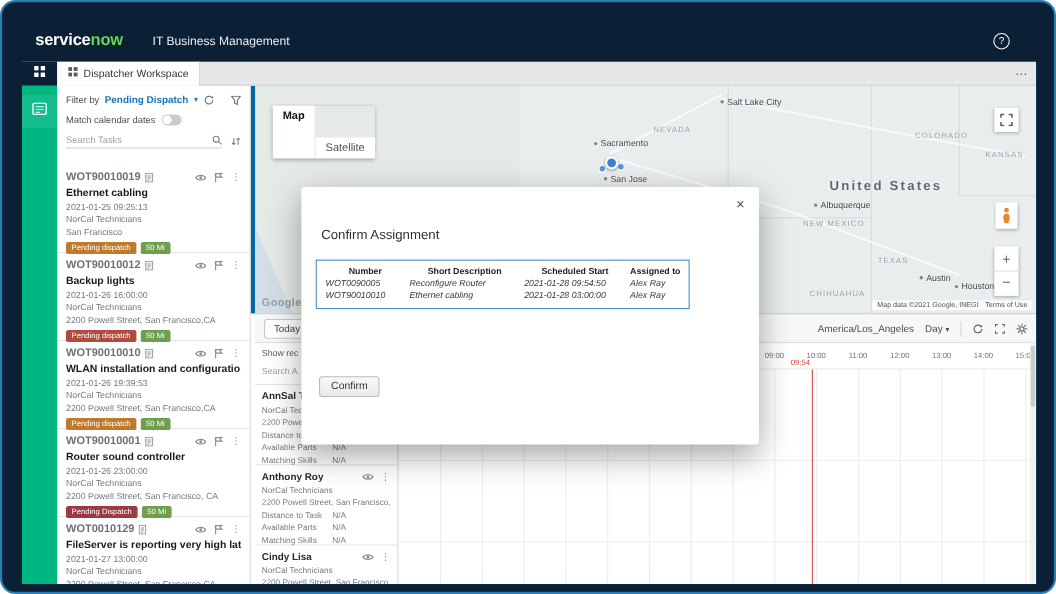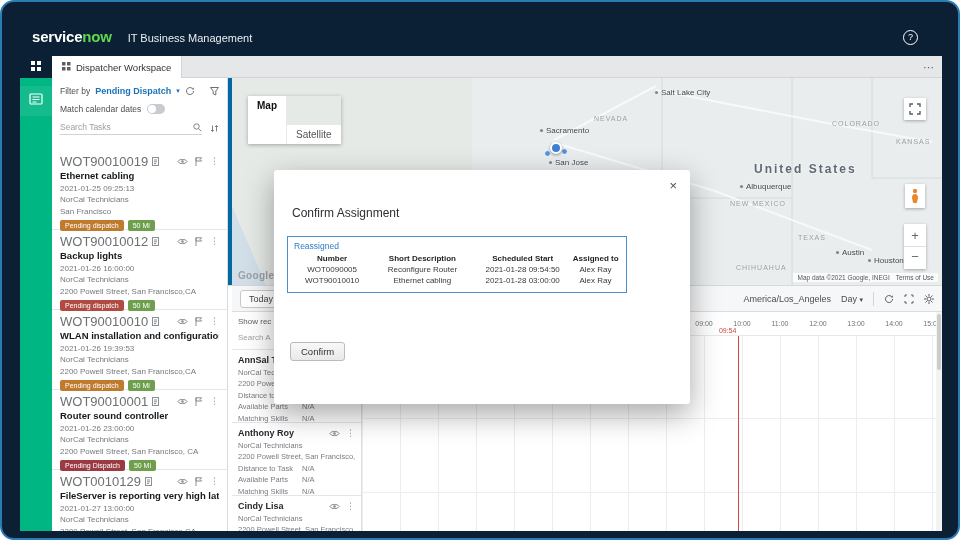--- a/index.html
+++ b/index.html
@@ -3,21 +3,21 @@
 <meta charset="utf-8">
 <style>
   * { margin:0; padding:0; box-sizing:border-box; }
   body { background:#ffffff; font-family:"Liberation Sans", sans-serif; }
   .stage { position:relative; width:960px; height:540px; overflow:hidden; }
 
   
   .frame { position:absolute; inset:0; background:#0b2034; border:2px solid #2b7cb3; border-radius:14px; overflow:hidden; }
 
   
-  .brandbar { position:absolute; left:30px; top:26px; display:flex; align-items:baseline; gap:16px; color:#fff; }
+  .brandbar { position:absolute; left:30px; top:26px; display:flex; align-items:baseline; gap:27px; color:#fff; }
   .brand { font-size:15px; font-weight:bold; letter-spacing:-0.2px; }
   .brand .now { color:#62d84e; }
   .product { font-size:11px; color:#e9eef2; }
   .help-btn { position:absolute; right:40px; top:28px; width:15px; height:15px; border:1.5px solid #fff; border-radius:50%; color:#fff; font-size:9px; line-height:12px; text-align:center; }
 
   
   .app { position:absolute; left:18px; top:54px; width:922px; height:475px; background:#0369a1; overflow:hidden; }
 
   
   .tabbar { position:absolute; left:0; top:0; width:100%; height:22px; background:#e5e7e9; border-bottom:1px solid #d2d4d6; }
@@ -42,21 +42,21 @@
   .toggle::after { content:""; position:absolute; left:1px; top:1px; width:8px; height:8px; border-radius:50%; background:#fff; }
   .tp-search { display:flex; align-items:center; margin-top:8px; }
   .tp-search-field { display:flex; align-items:center; flex:1; border-bottom:1px solid #cfd3d6; padding-bottom:2px; }
   .tp-search input { border:0; outline:0; flex:1; min-width:0; font-size:8.5px; color:#333; font-family:inherit; background:transparent; }
   .tp-search input::placeholder { color:#9aa0a6; }
   .sort-btn { margin-left:8px; }
 
   .cards { position:absolute; left:0; top:72px; width:175px; height:381px; overflow:hidden; }
   .card { height:80px; padding:6px 8px; border-bottom:1px solid #e3e5e7; }
   .card-head { display:flex; align-items:center; gap:4px; height:10px; }
-  .card-num { font-size:13px; color:#6b7074; }
+  .card-num { font-size:10px; color:#6b7074;font-weight:bold; }
   .card-icons { margin-left:auto; display:flex; gap:7px; align-items:center; }
   .kebab { font-size:9px; color:#878c91; line-height:1; }
   .card-title { margin-top:4px; font-size:9.5px; font-weight:bold; color:#17191b; white-space:nowrap; overflow:hidden; }
   .card-line { margin-top:2.5px; font-size:8px; color:#75797d; white-space:nowrap; overflow:hidden; }
   .badges { display:flex; gap:4px; margin-top:4px; }
   .badge { font-size:7px; line-height:1; padding:2px 5px; border-radius:2px; color:#fff; white-space:nowrap; }
   .badge.orange { background:#c07a2e; } .badge.red { background:#b14a41; }
   .badge.darkred { background:#9c3a42; } .badge.green { background:#6f9e4c; }
 
   
@@ -115,21 +115,21 @@
   .vthumb { position:absolute; left:1px; top:2px; width:4px; height:56px; background:#cccccc; border-radius:2px; }
 
   
   .modal { position:absolute; left:272px; top:168px; width:416px; height:234px; background:#fff; border-radius:3px; box-shadow:0 10px 30px rgba(0,0,0,.35); z-index:40; }
   .modal-close { position:absolute; right:13px; top:8px; font-size:13px; color:#4a4e52; cursor:default; }
   .modal-title { position:absolute; left:18px; top:36px; font-size:12px; color:#2c2f33; }
   .modal-tablewrap { position:absolute; left:13px; top:66px; width:340px; border:1px solid #4a8ed0; padding:4px 6px 6px 6px; }
   .modal-caption { font-size:8.5px; color:#2e7cc4; margin-bottom:2px; }
   .modal table { width:100%; border-collapse:collapse; table-layout:fixed; }
   .modal th { font-size:8px; color:#1d1f21; padding:1px 2px; text-align:center; font-weight:bold; white-space:nowrap; overflow:hidden; }
-  .modal td { font-size:8px; color:#36393c; padding:1px 2px; text-align:center; white-space:nowrap; overflow:hidden; }
+  .modal td { font-size:8px; color:#36393c; padding:1px 2px; white-space:nowrap; overflow:hidden;font-style:italic; }
   .confirm-btn { position:absolute; left:16px; top:172px; font-size:9.5px; color:#333; background:linear-gradient(#f8f8f8,#e9e9e9); border:1px solid #b9bcbe; border-radius:3px; padding:3px 10px; }
 </style>
 </head>
 <body>
 
 <div class="stage">
   <div class="frame">
 
     <div class="brandbar">
       <span class="brand"><span>service</span><span class="now">now</span></span>
@@ -589,21 +589,20 @@
         <div class="vscroll">
             <div class="vthumb"></div>
           </div>
       </div>
     </div>
 
     <div class="modal">
       <span class="modal-close">×</span>
       <div class="modal-title">Confirm Assignment</div>
       <div class="modal-tablewrap">
-        <div class="modal-caption">Reassigned</div>
         <table>
           <colgroup>
               <col style="width:76px">
               <col style="width:104px">
               <col style="width:96px">
               <col style="width:49px">
             </colgroup>
           <thead>
             <tr>
               <th>Number</th>

